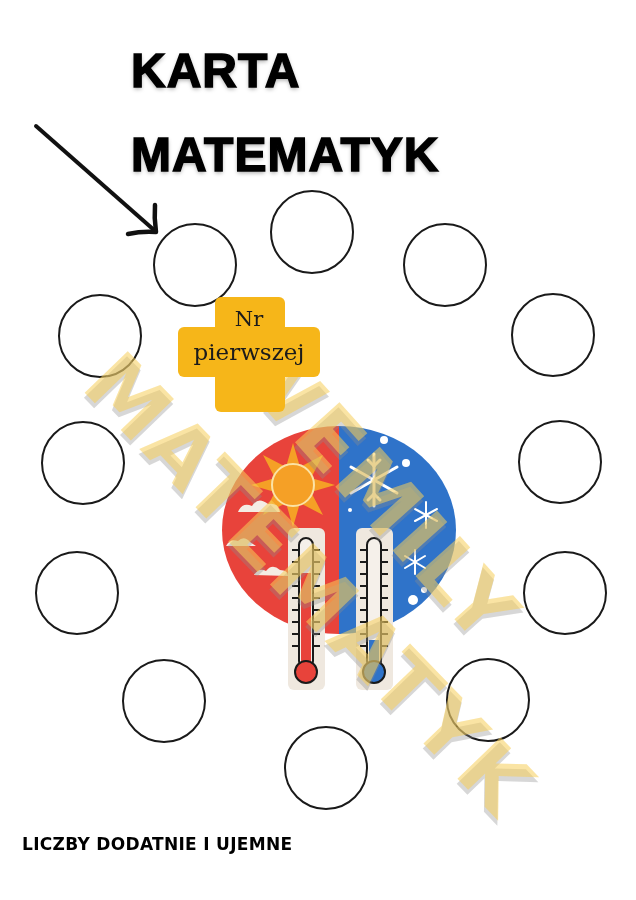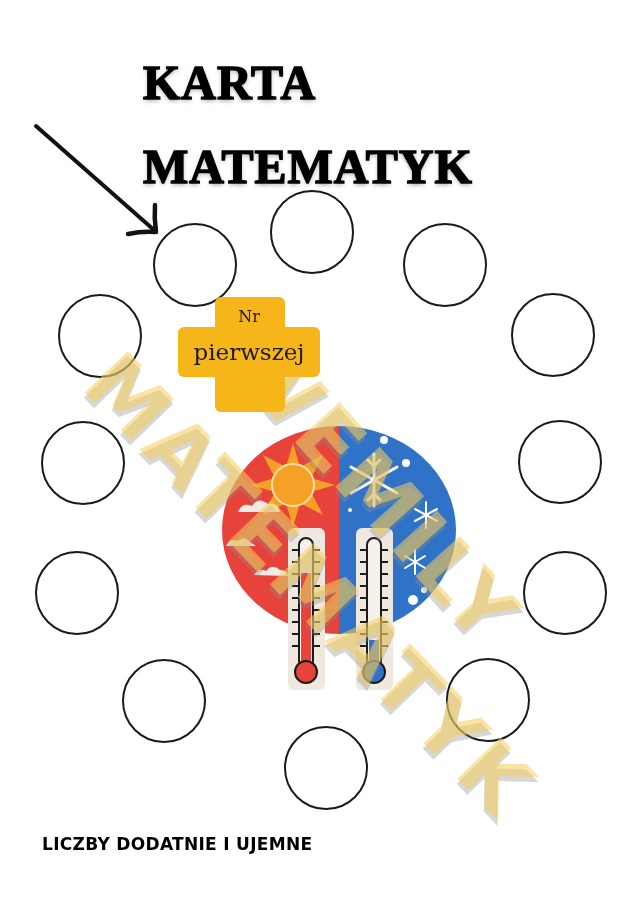--- a/index.html
+++ b/index.html
@@ -2,22 +2,22 @@
 <html><head>
   <meta charset="utf-8">
   <style>
     html, body { margin: 0; padding: 0; }
     body {
       width: 636px; height: 900px; position: relative; overflow: hidden;
       background: #ffffff;
       font-family: "DejaVu Sans", sans-serif;
     }
     .title {
-      position: absolute; left: 127px; margin: 16px;
-      font-family: Liberation Serif, serif;
+      position: absolute; left: 127px; margin: 4px;
+      font-family: Liberation Sans, sans-serif;
       font-weight: 900; color: #000;
       font-size: 48px; letter-spacing: 1px; line-height: 1;
       text-shadow: 0 2px 4px rgba(0,0,0,0.35);
       -webkit-text-stroke: 1.5px #000;
     }
     .title.l1 { top: 43px; }
     .title.l2 { top: 127px; }
 
     .arrow { position: absolute; left: 30px; top: 118px; }
 
@@ -33,37 +33,37 @@
     .badge {
       position: absolute; left: 178px; top: 297px; width: 142px; height: 115px;
       z-index: 5;
     }
     .badge .bar-v { position: absolute; left: 37px; top: 0; width: 70px; height: 115px; background: #f6b619; border-radius: 6px; }
     .badge .bar-h { position: absolute; left: 0; top: 30px; width: 142px; height: 50px; background: #f6b619; border-radius: 6px; }
     .badge .txt {
       position: absolute; left: 0; width: 142px; text-align: center;
       font-family: "DejaVu Serif", serif; color: #1b1b1b; font-size: 23px; line-height: 1;
     }
-    .badge .t1 { top: 12px; font-size: 16px; }
+    .badge .t1 { top: 12px; font-size: 21px; }
     .badge .t2 { top: 44px; }
     .badge .t3 { top: 79px; }
 
     .watermark {
       position: absolute; z-index: 4; pointer-events: none;
       font-family: "DejaVu Sans", sans-serif; font-weight: 900;
       color: rgba(245, 205, 90, 0.55);
       text-shadow: 3px 4px 0 rgba(140,140,140,0.35);
       white-space: nowrap; transform-origin: left center;
       letter-spacing: 4px;
     }
     .wm1 { left: 248px; top: 300px; font-size: 82px; transform: rotate(48deg); }
     .wm2 { left: 100px; top: 320px; font-size: 82px; transform: rotate(46deg); }
 
     .footer {
-      position: absolute; left: 42px; top: 834px; margin: 0;
+      position: absolute; left: 22px; top: 834px; margin: 0;
       font-family: "DejaVu Sans", sans-serif; font-weight: 900;
       font-size: 17px; color: #000; letter-spacing: 0.3px;
     }
   </style>
 </head>
 <body>
 
 <h1 class="title l1">KARTA</h1>
 <h1 class="title l2">MATEMATYK</h1>
 

